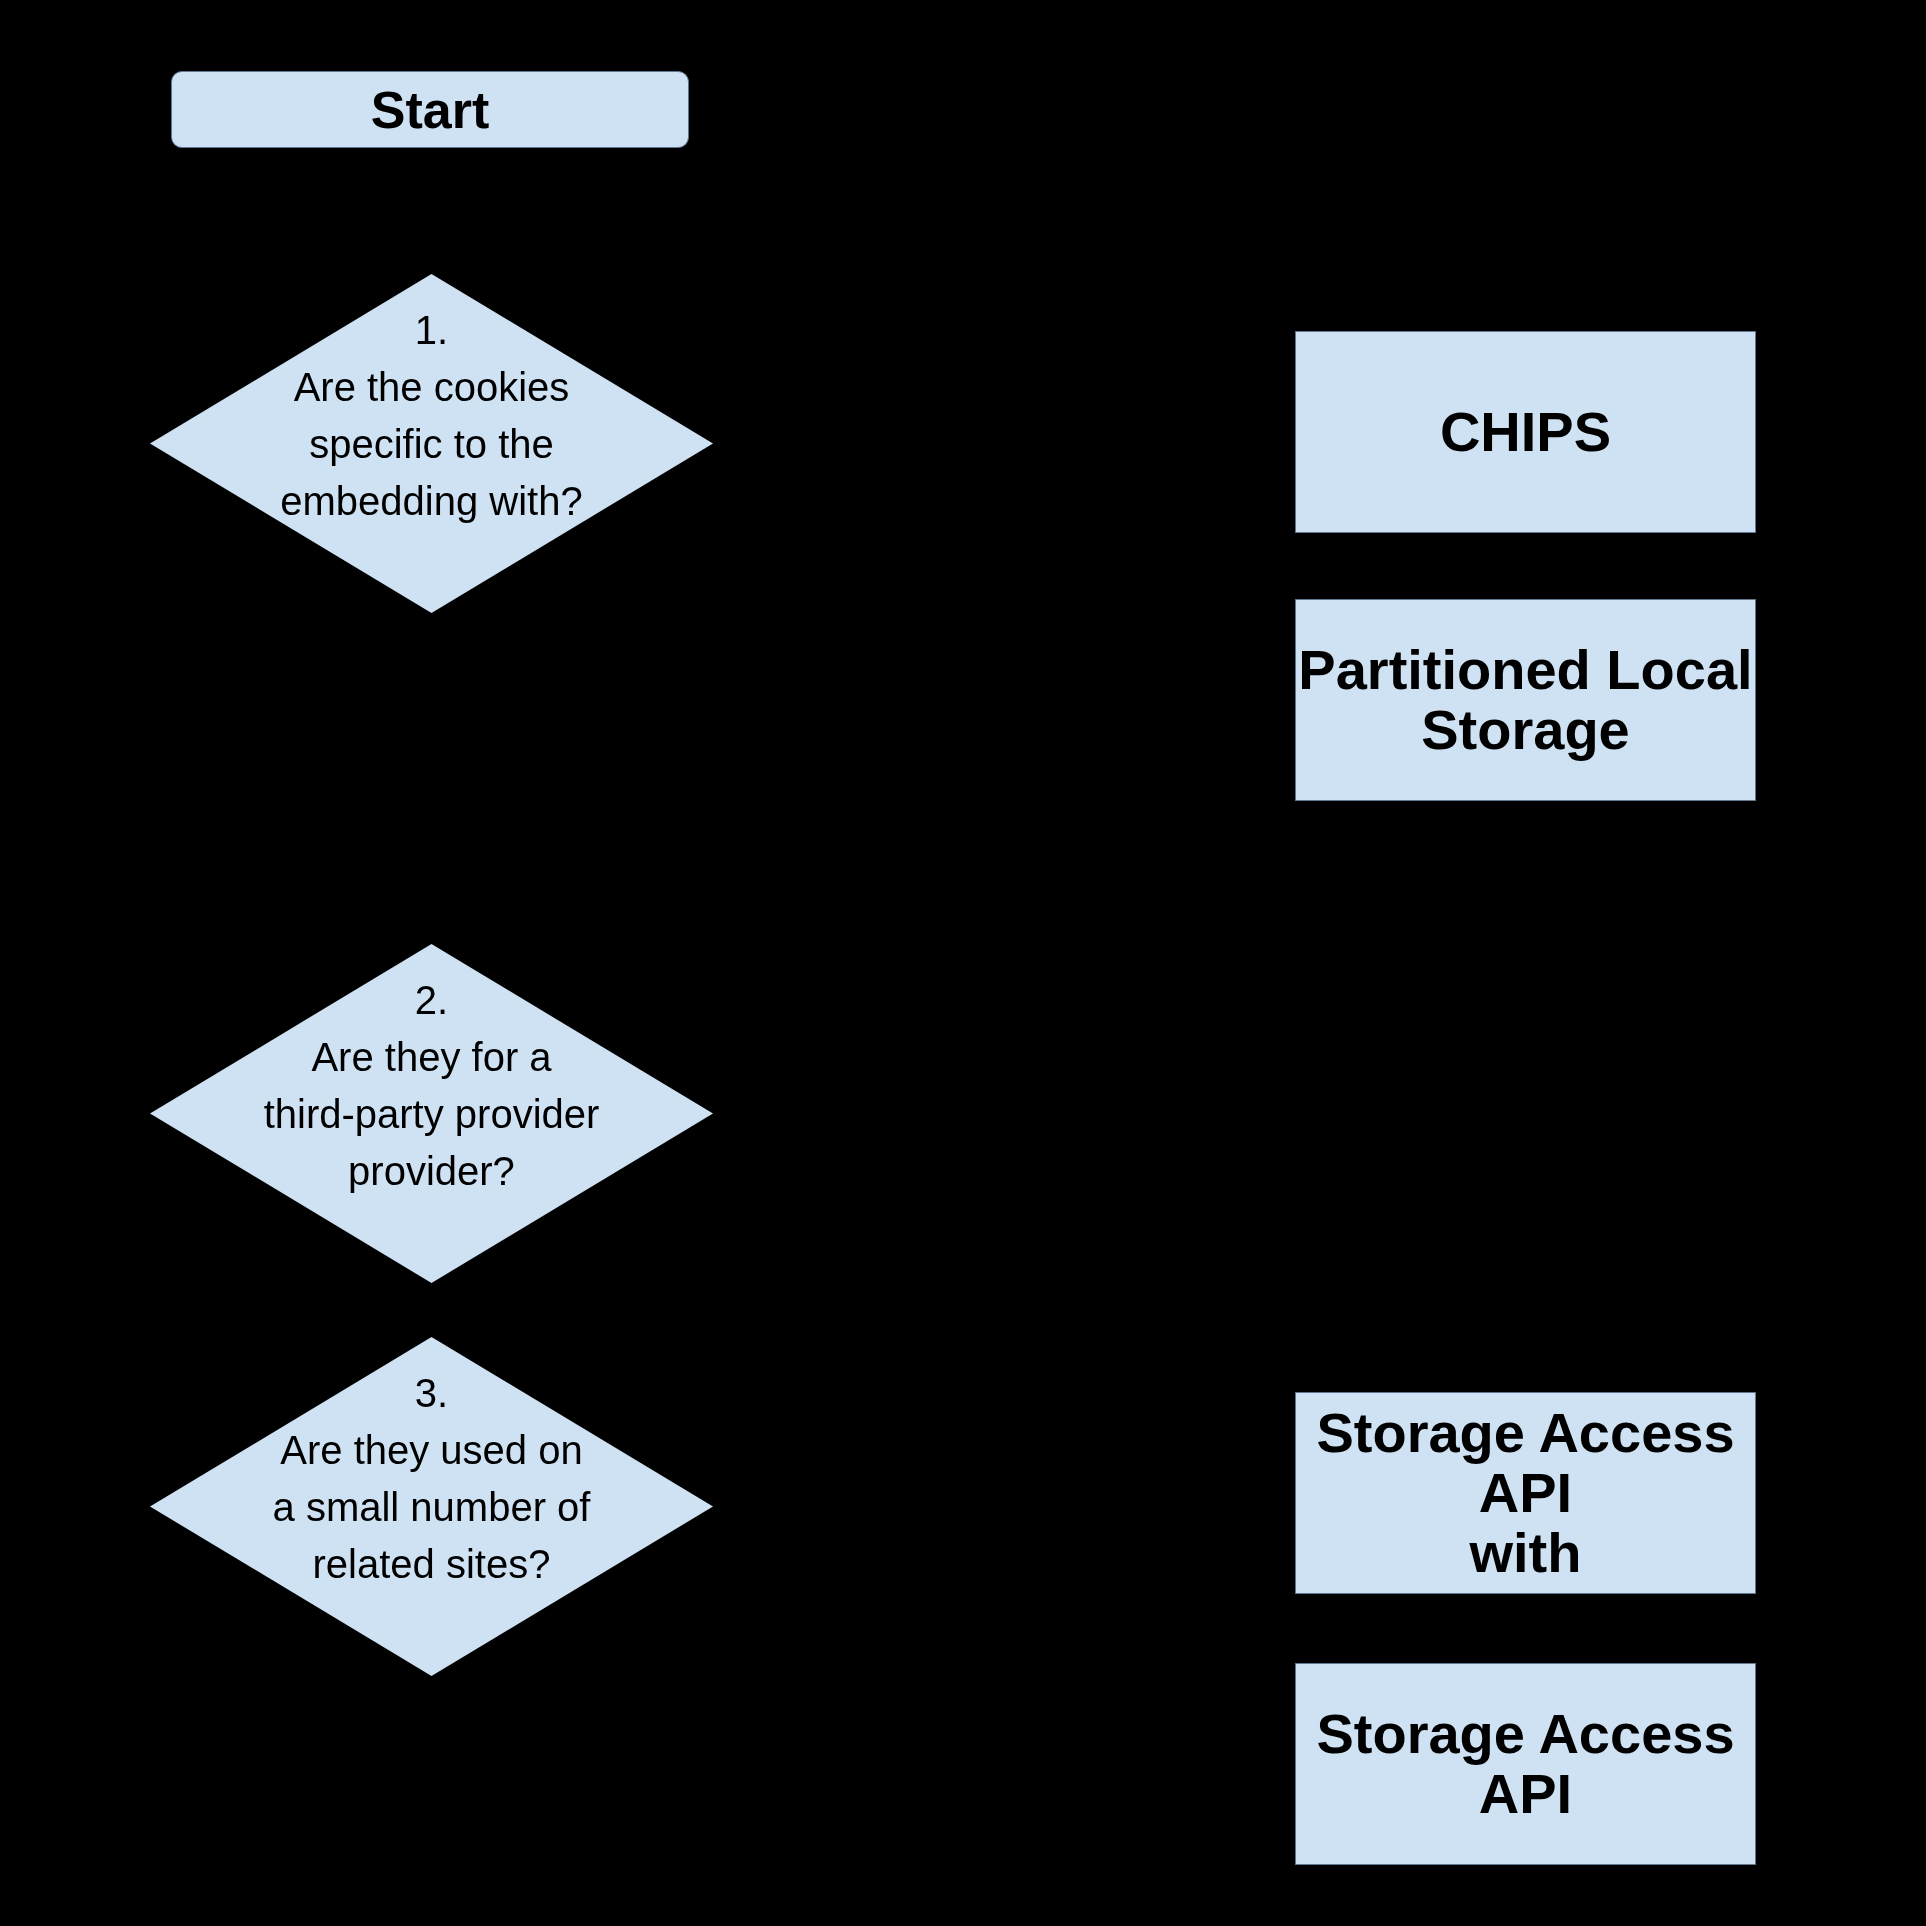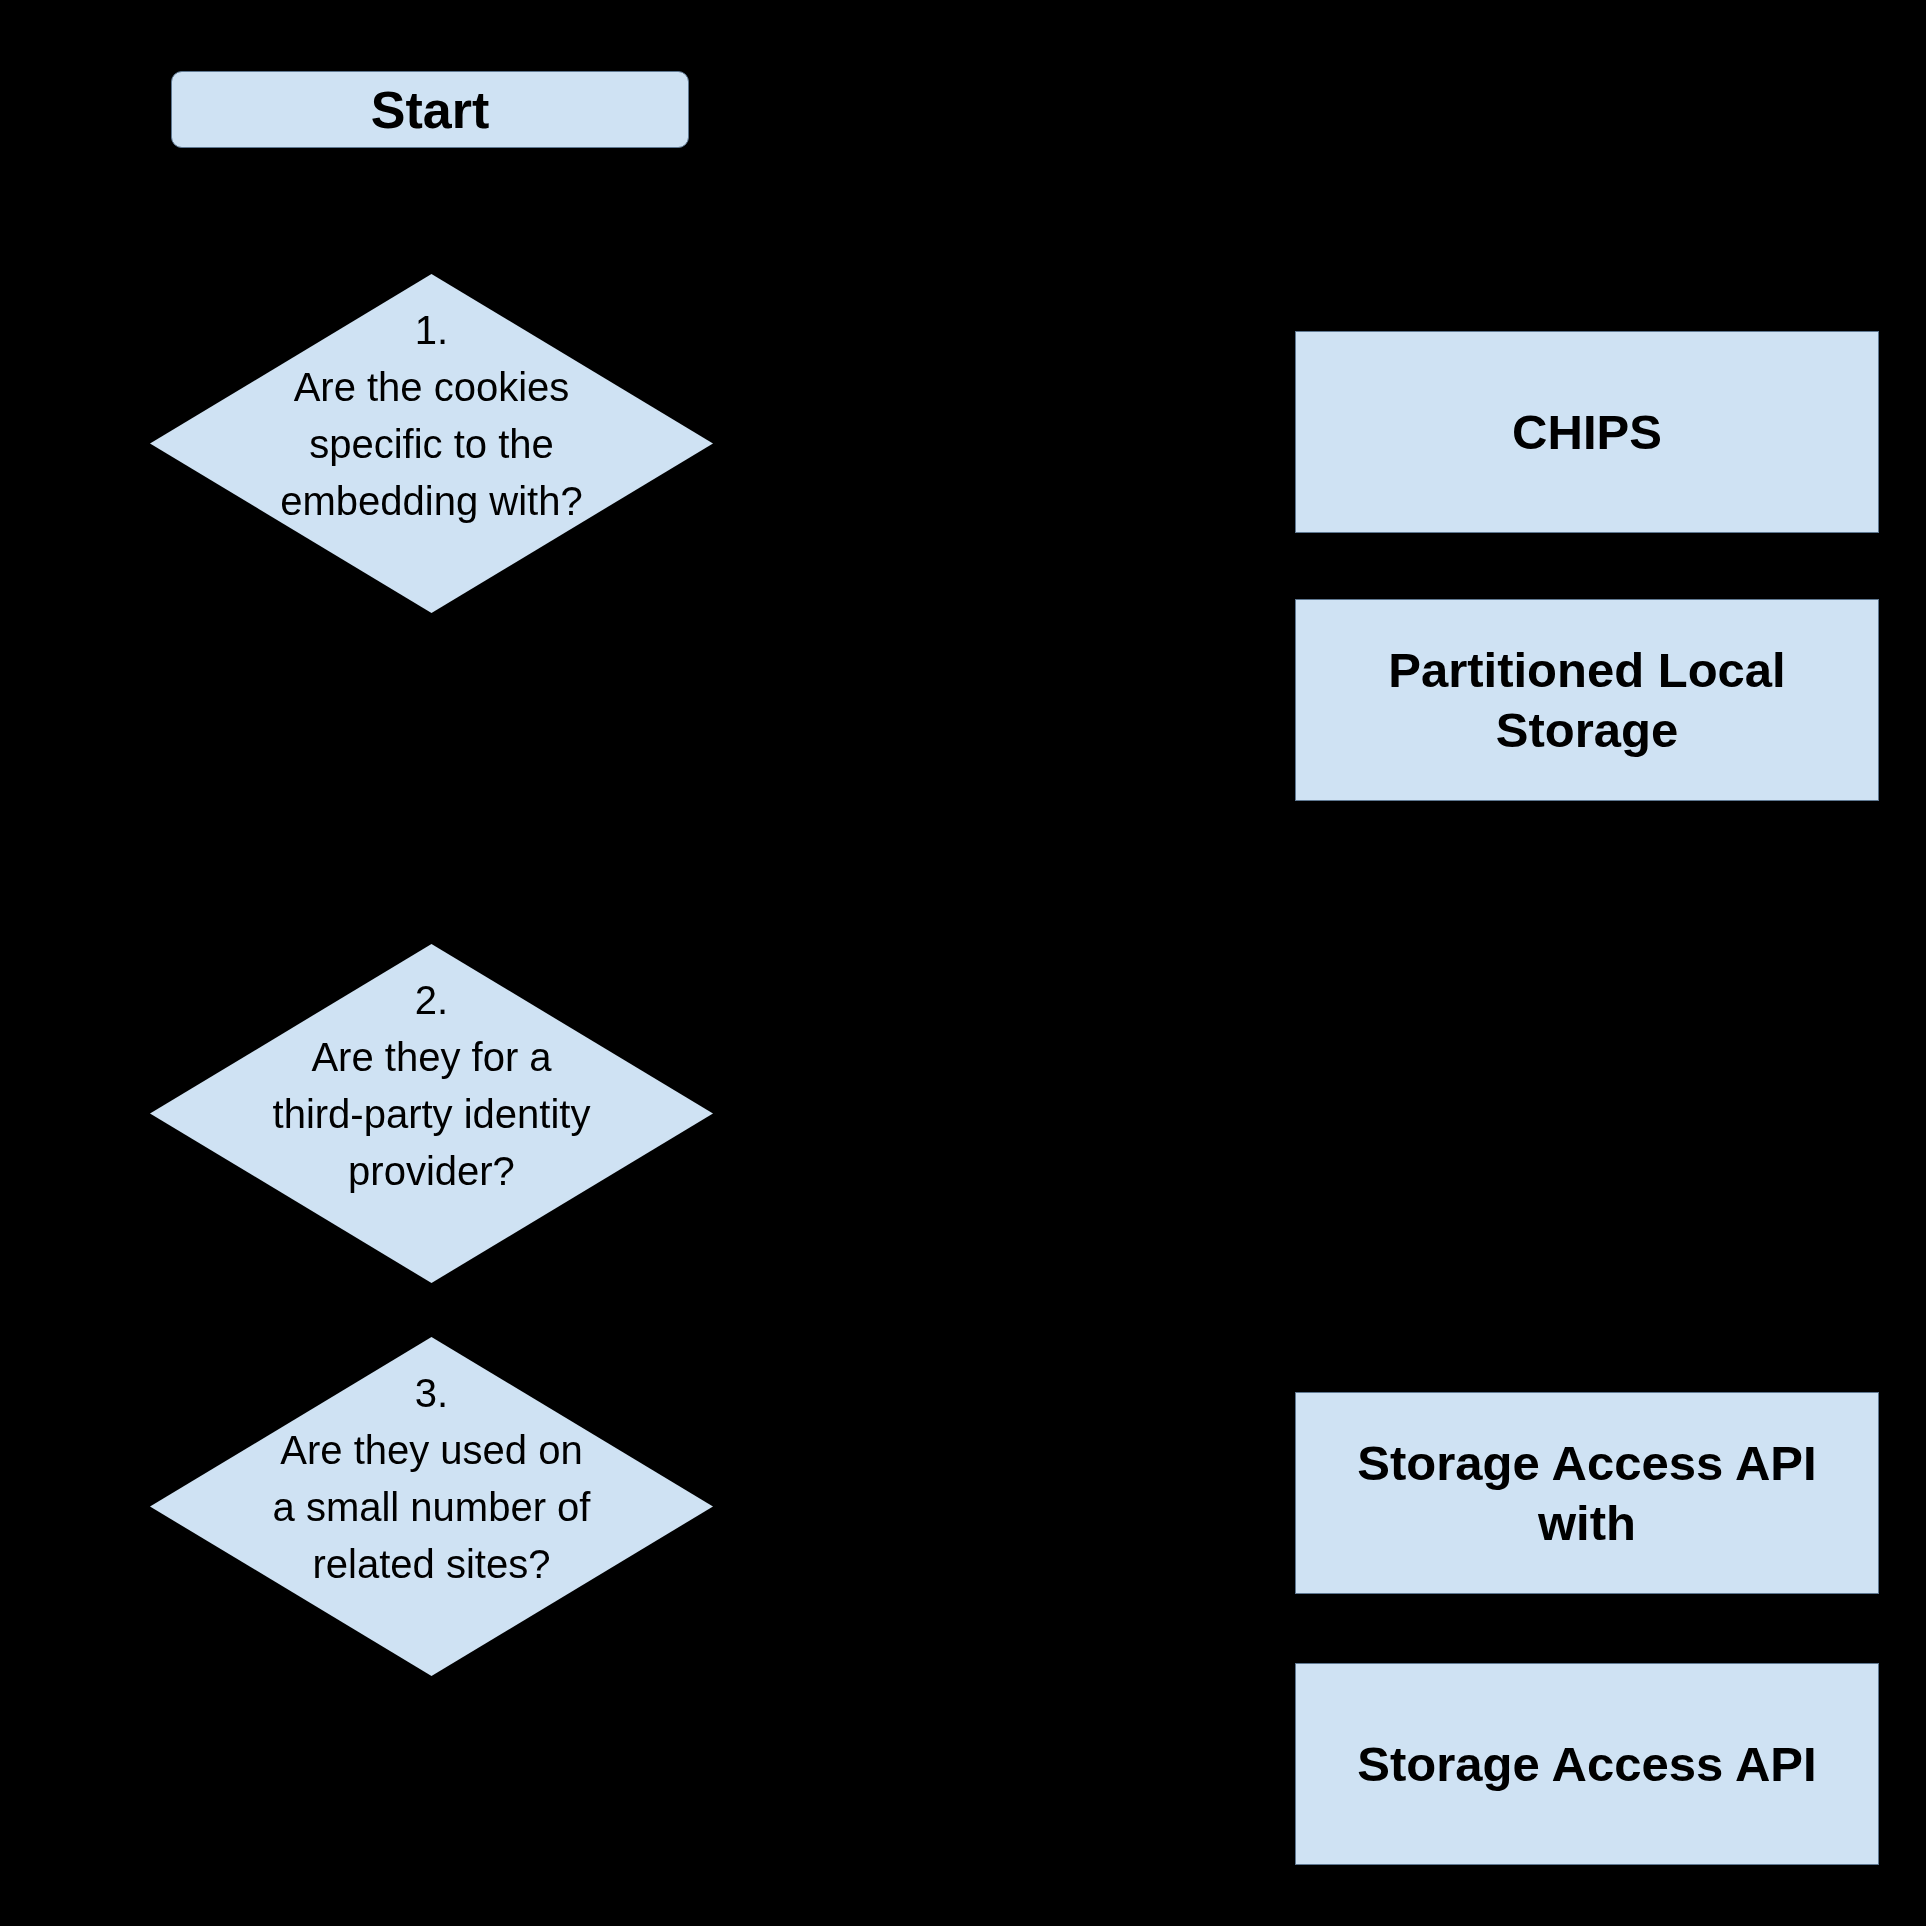--- a/index.html
+++ b/index.html
@@ -48,23 +48,23 @@
     font-size: 40px;
     line-height: 57px;
     font-weight: normal;
     padding-bottom: 55px; 
   }
   .diamond-1 { left: 150px; top: 274px; }
   .diamond-2 { left: 150px; top: 944px; }
   .diamond-3 { left: 150px; top: 1337px; }
   .outcome {
     left: 1295px;
-    width: 584px; height: 202px;
+    width: 461px; height: 202px;
     border: 1.5px solid var(--border);
-    font-size: 49px;
+    font-size: 56px;
     line-height: 60px;
     font-weight: bold;
     align-items: center;
   }
   .outcome-1 { top: 331px; }
   .outcome-2 { top: 599px; }
   .outcome-3 { top: 996px; }
   .outcome-4 { top: 1392px; }
   .outcome-5 { top: 1663px; }
   .line { display: block; }
@@ -81,21 +81,21 @@
   <div class="node diamond diamond-1">
     <span class="line">1.</span>
     <span class="line">Are the cookies</span>
     <span class="line">specific to the</span>
     <span class="line">embedding with?</span>
   </div>
 
   <div class="node diamond diamond-2">
     <span class="line">2.</span>
     <span class="line">Are they for a</span>
-    <span class="line">third-party identity</span>
+    <span class="line">third-party provider</span>
     <span class="line">provider?</span>
   </div>
 
   <div class="node diamond diamond-3">
     <span class="line">3.</span>
     <span class="line">Are they used on</span>
     <span class="line">a small number of</span>
     <span class="line">related sites?</span>
   </div>
 

